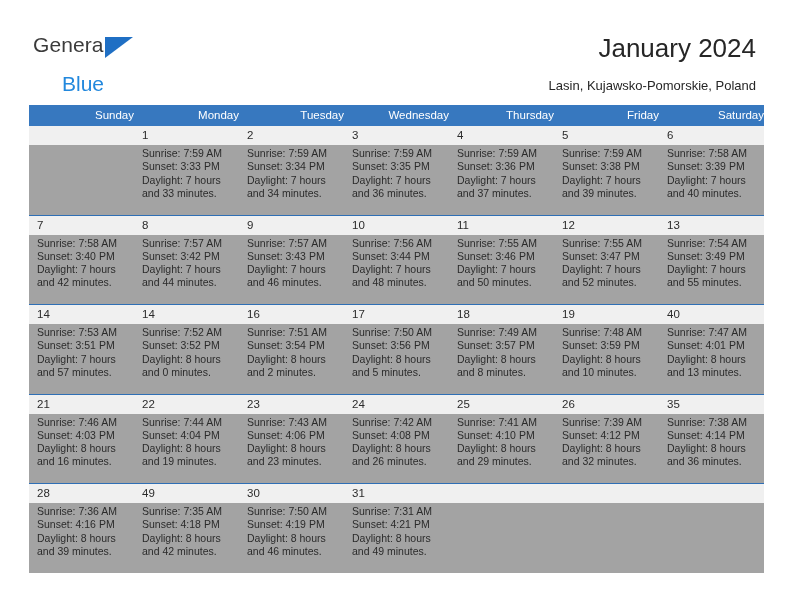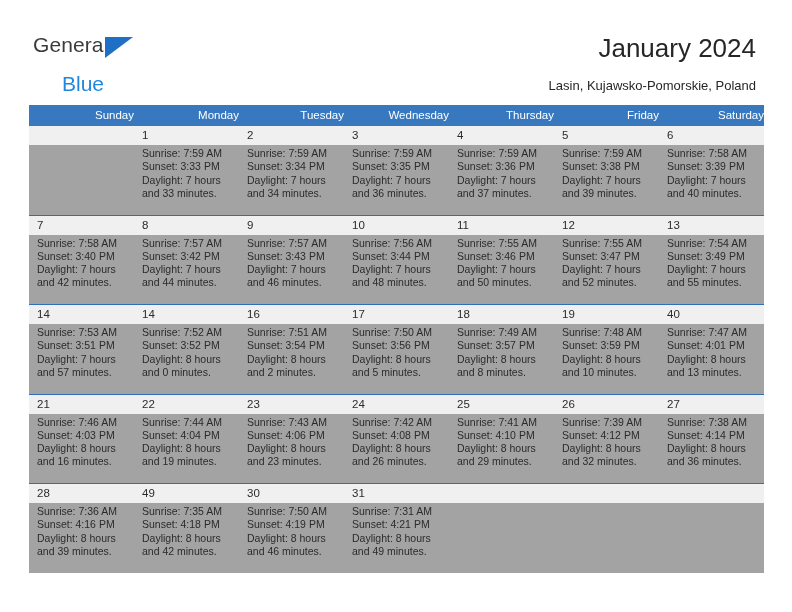--- a/index.html
+++ b/index.html
@@ -324,21 +324,21 @@
             </td>
         </tr>
 
         <tr class="numrow">
           <td>21</td>
           <td>22</td>
           <td>23</td>
           <td>24</td>
           <td>25</td>
           <td>26</td>
-          <td>27</td>
+          <td>35</td>
         </tr>
         <tr class="detailrow">
           <td>
               <div class="lines">Sunrise: 7:46 AM
 Sunset: 4:03 PM
 Daylight: 8 hours
 and 16 minutes.</div>
             </td>
           <td>
               <div class="lines">Sunrise: 7:44 AM

